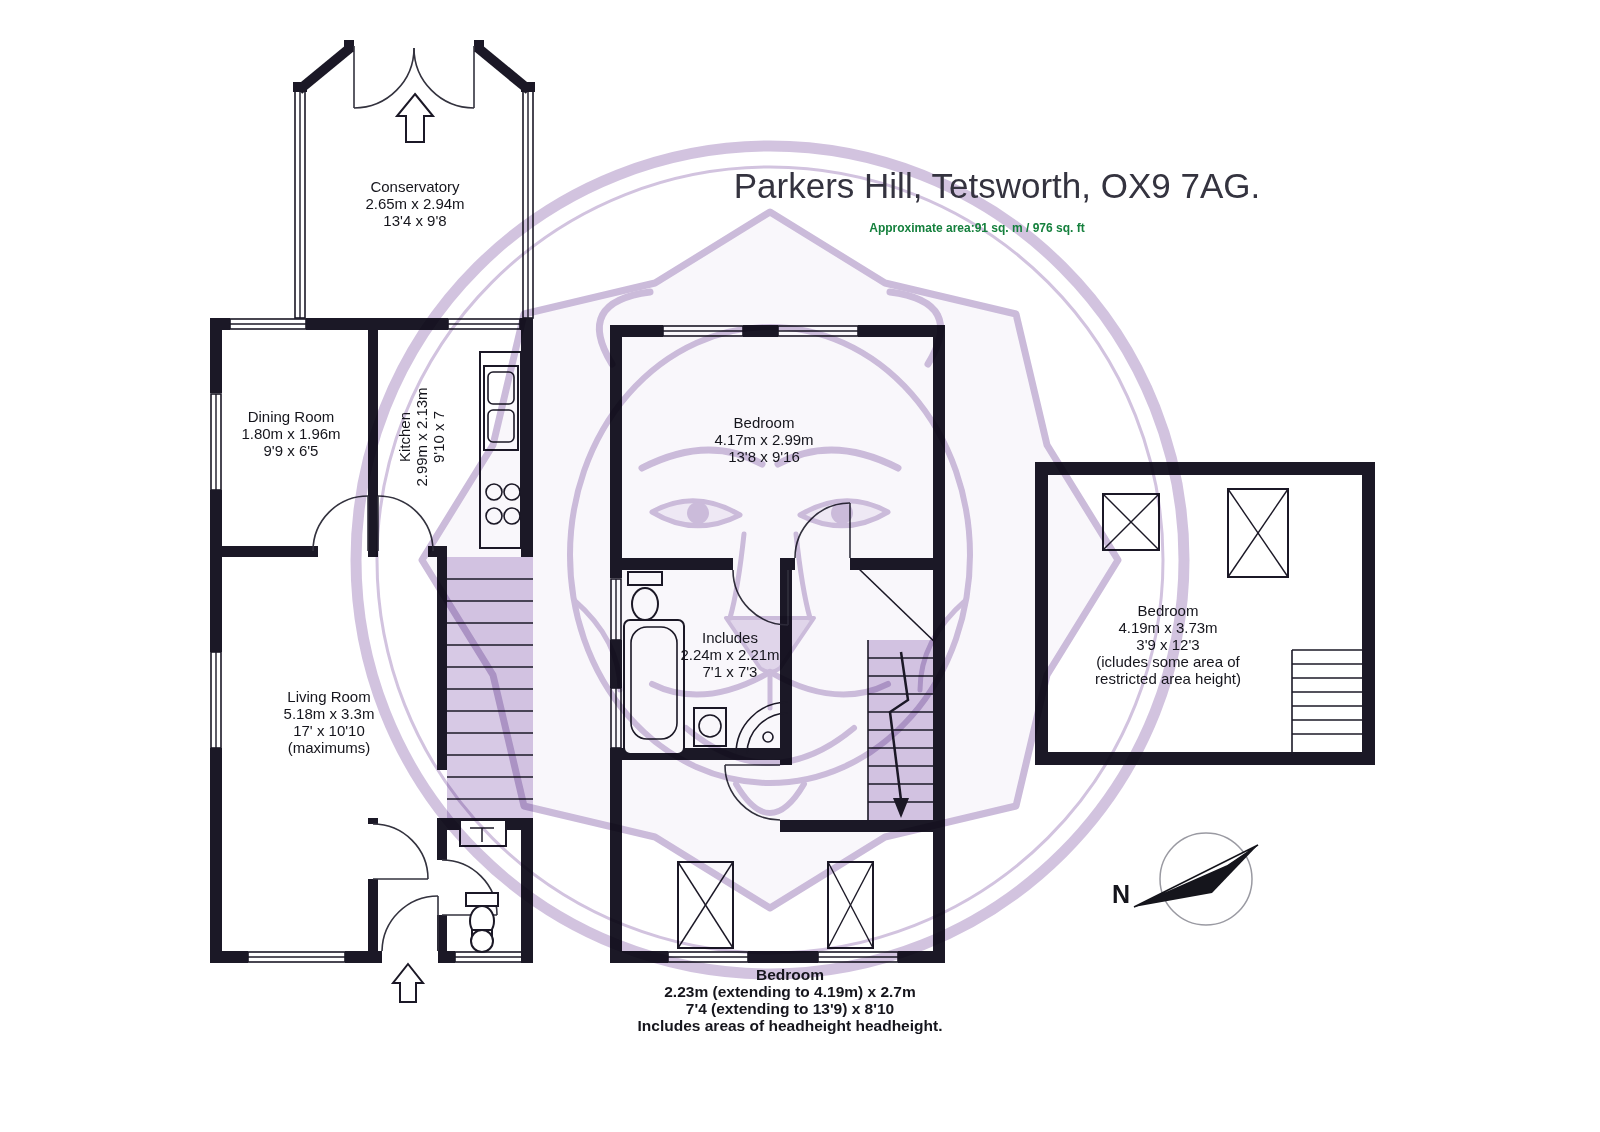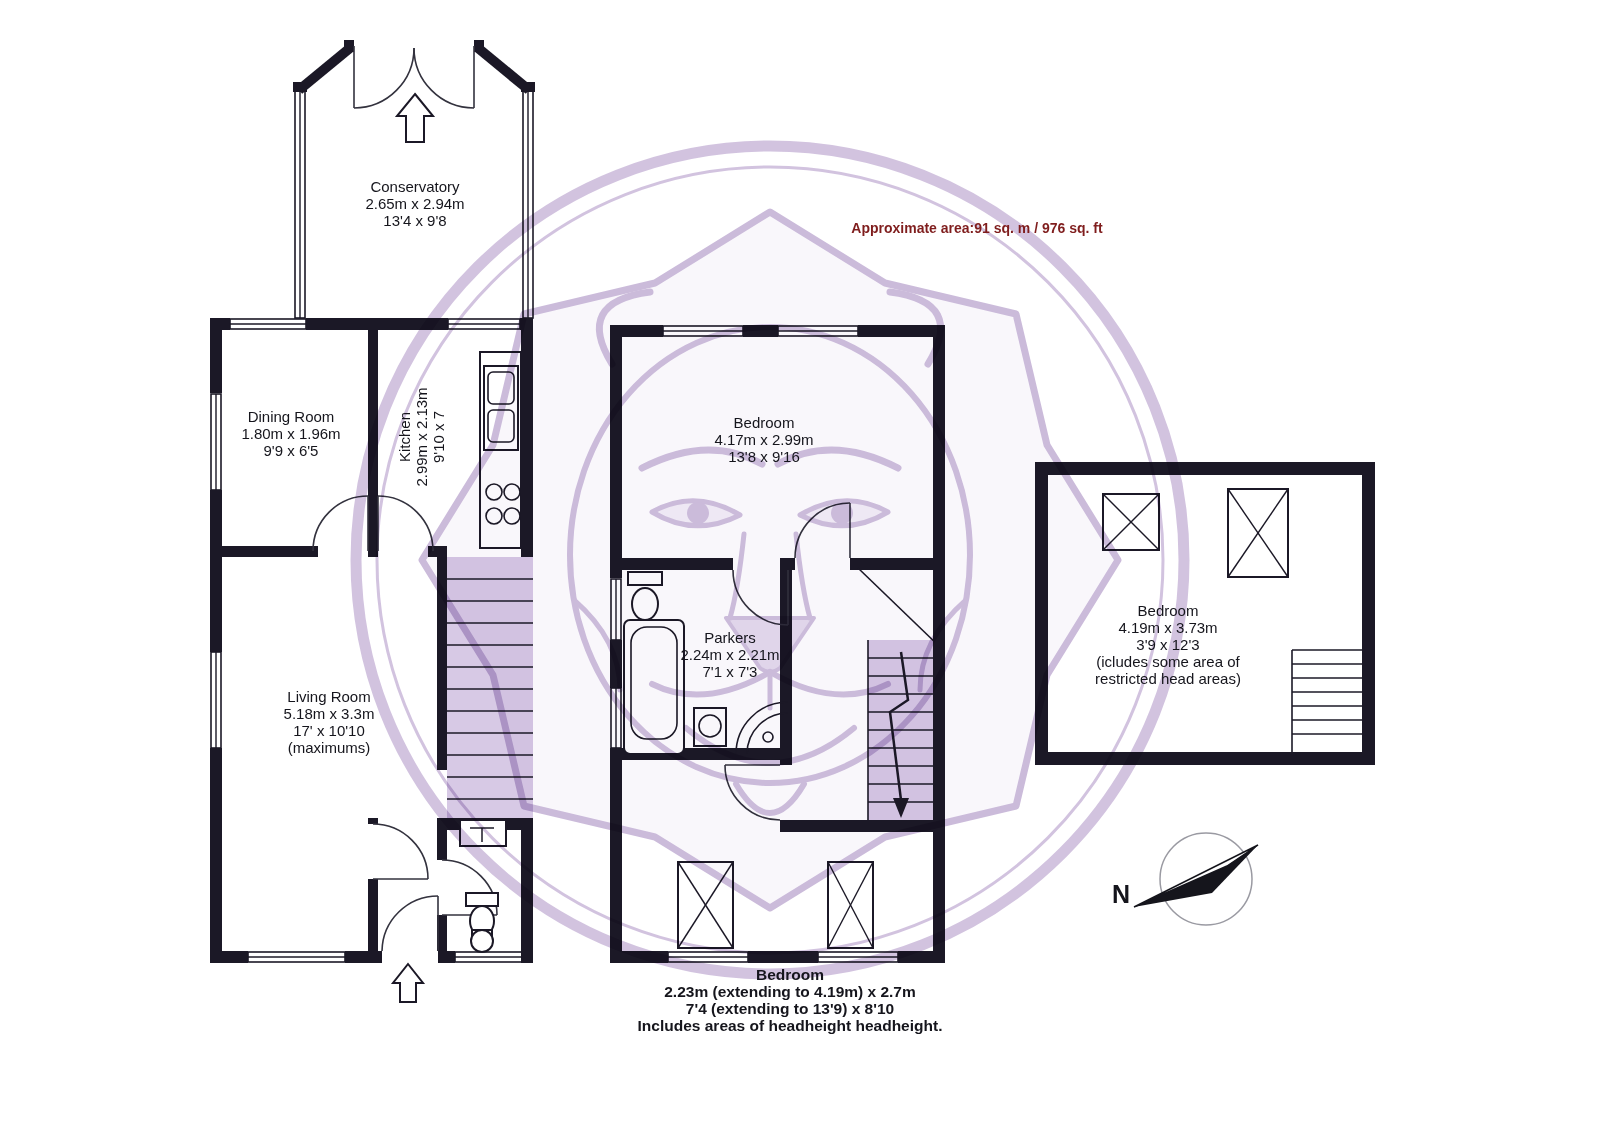--- a/index.html
+++ b/index.html
@@ -2,21 +2,21 @@
 <html><head>
 <meta charset="utf-8">
 <style>
 *{box-sizing:border-box}
 html,body{margin:0;padding:0;background:#fff}
 .canvas{position:relative;width:1600px;height:1132px;background:#fff;font-family:"Liberation Sans",sans-serif;overflow:hidden}
 .plan-svg{position:absolute;left:0;top:0}
 .label{position:absolute;transform:translate(-50%,-50%);text-align:center;font-size:15px;line-height:17px;color:#15151c;white-space:nowrap}
 .label.rot{transform:translate(-50%,-50%) rotate(-90deg)}
 .title{position:absolute;left:997px;top:186px;transform:translate(-50%,-50%);font-size:35px;color:#34333f;white-space:nowrap;font-weight:400}
-.subtitle{position:absolute;left:977px;top:228px;transform:translate(-50%,-50%);font-size:14px;font-weight:700;color:#7f1d1d;white-space:nowrap}
+.subtitle{position:absolute;left:977px;top:228px;transform:translate(-50%,-50%);font-size:12px;font-weight:700;color:#15803d;white-space:nowrap}
 .caption{font-weight:700;font-size:15.5px;line-height:17px}
 .north{position:absolute;left:1121px;top:894px;transform:translate(-50%,-50%);font-size:25px;font-weight:700;color:#15151c}
 .wall{fill:#1b1826}
 .win{fill:#fff;stroke:#1b1826;stroke-width:1.6}
 .wline{stroke:#1b1826;stroke-width:1.4}
 .arc{stroke:#33323e;stroke-width:1.6;fill:none}
 .fix{stroke:#1b1826;stroke-width:2;fill:#fff}
 .thin{stroke:#1b1826;stroke-width:1.6;fill:none}
 .tread{stroke:#1b1826;stroke-width:1.5}
 .stairfill{fill:#d7c9e5}
@@ -294,20 +294,21 @@
     <path d="M 0 112 Q -66 150 -118 124" stroke-width="6"></path>
     <path d="M 0 112 Q 66 150 118 124" stroke-width="6"></path>
     <path d="M 0 112 L 0 148" stroke-width="5"></path>
     <path d="M -84 168 Q 0 238 84 168" stroke-width="6"></path>
     <path d="M -34 224 Q 0 282 34 224" stroke-width="6"></path>
     <path d="M -196 40 Q -150 80 -150 130" stroke-width="5"></path>
     <path d="M 196 40 Q 150 80 150 130" stroke-width="5"></path>
   </g>
 </svg>
 
+<div class="title">Parkers Hill, Tetsworth, OX9 7AG.</div>
 <div class="subtitle">Approximate area:91 sq. m  / 976 sq. ft</div>
 
 <div class="label" style="left:415px;top:203px">
   <div>Conservatory</div>
   <div>2.65m x 2.94m</div>
   <div>13'4 x 9'8</div>
 </div>
 
 <div class="label" style="left:291px;top:433px">
   <div>Dining Room</div>
@@ -328,35 +329,35 @@
   <div>(maximums)</div>
 </div>
 
 <div class="label" style="left:764px;top:439px">
   <div>Bedroom</div>
   <div>4.17m x 2.99m</div>
   <div>13'8 x 9'16</div>
 </div>
 
 <div class="label" style="left:730px;top:654px">
-  <div>Parkers</div>
+  <div>Includes</div>
   <div>2.24m x 2.21m</div>
   <div>7'1 x 7'3</div>
 </div>
 
 <div class="label caption" style="left:790px;top:1000px">
   <div>Bedroom</div>
   <div>2.23m (extending to 4.19m) x 2.7m</div>
   <div>7'4 (extending to 13'9) x 8'10</div>
   <div>Includes areas of headheight headheight.</div>
 </div>
 
 <div class="label" style="left:1168px;top:644px">
   <div>Bedroom</div>
   <div>4.19m x 3.73m</div>
   <div>3'9 x 12'3</div>
   <div>(icludes some area of</div>
-  <div>restricted head areas)</div>
+  <div>restricted area height)</div>
 </div>
 
 <div class="north">N</div>
 
 </div>
 
 </body></html>

